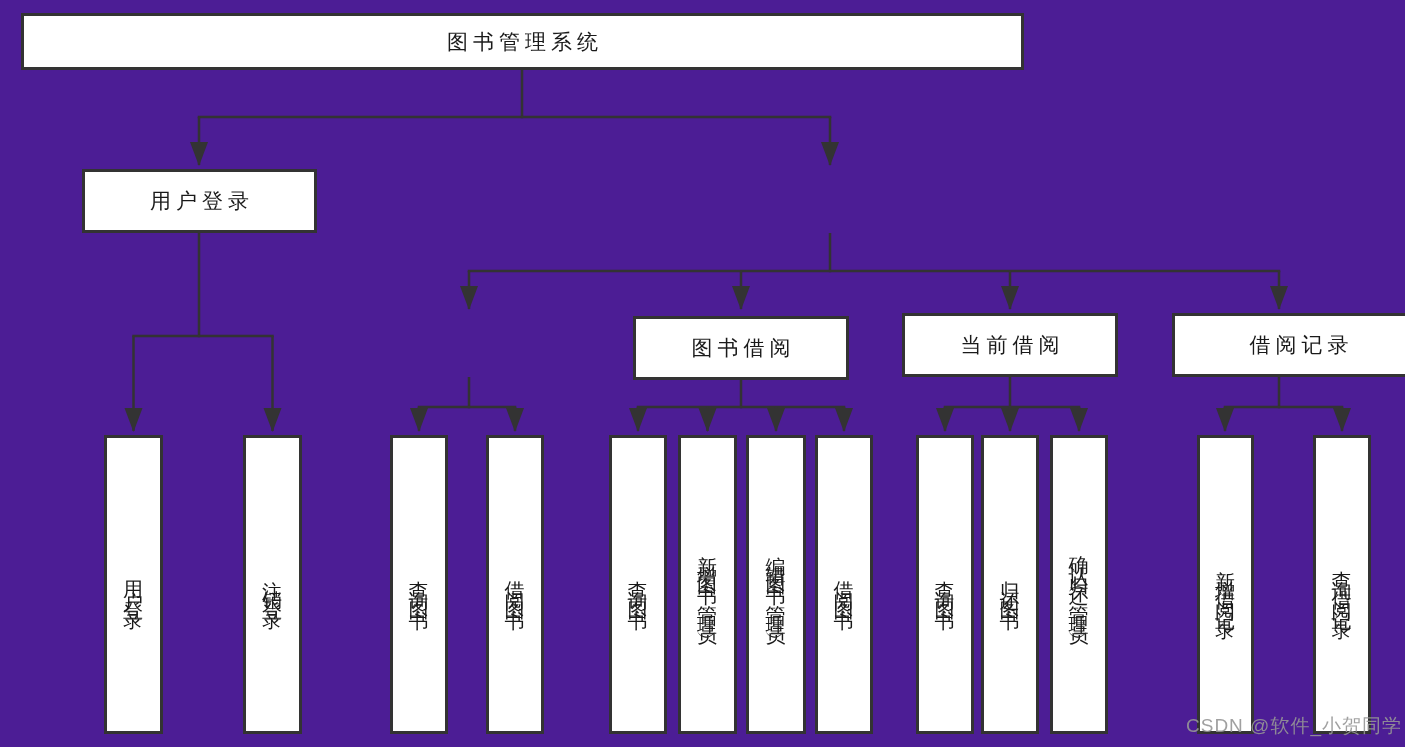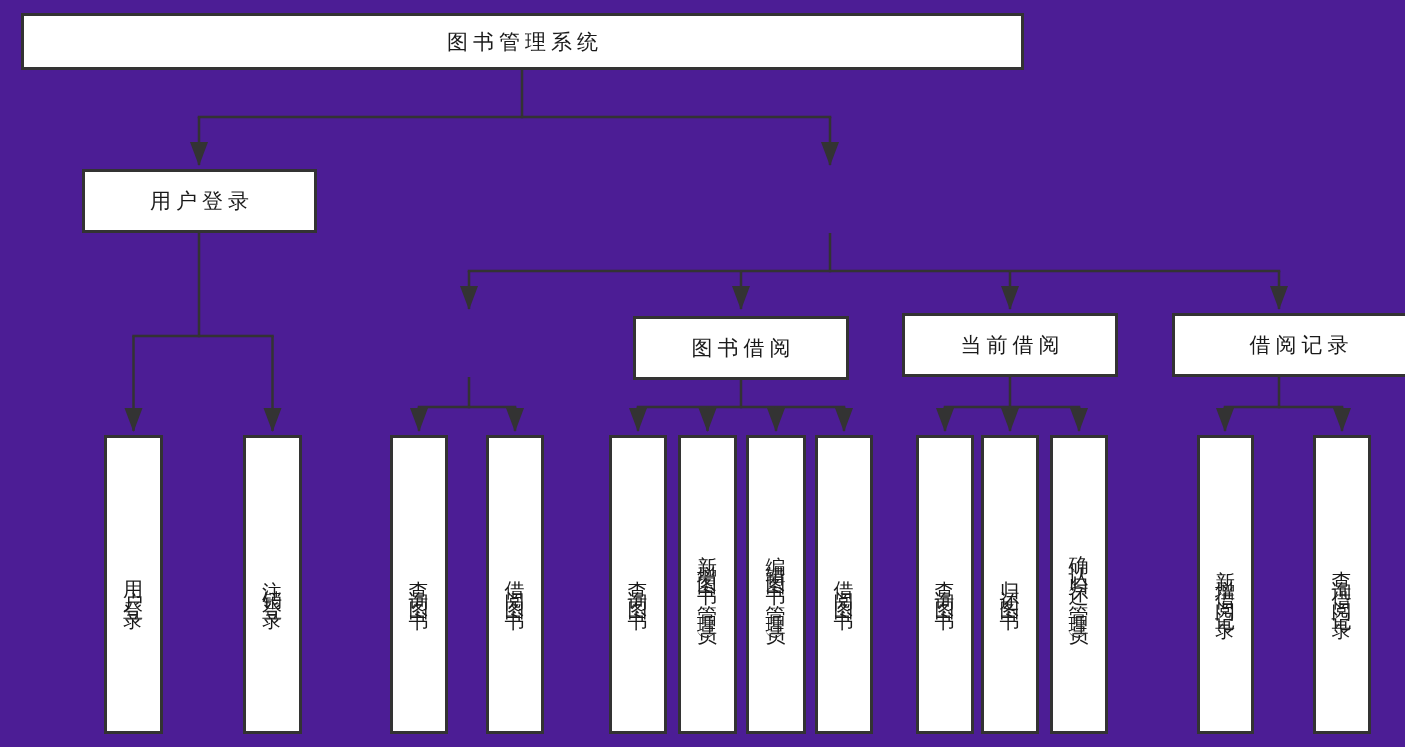--- a/index.html
+++ b/index.html
@@ -126,14 +126,15 @@
   <div class="leaf" style="left:746px;width:60px">编辑图书（管理员）</div>
   <div class="leaf" style="left:815px;width:58px">借阅图书</div>
 
   <div class="leaf" style="left:916px;width:58px">查询图书</div>
   <div class="leaf" style="left:981px;width:58px">归还图书</div>
   <div class="leaf" style="left:1050px;width:58px">确认归还（管理员）</div>
 
   <div class="leaf" style="left:1197px;width:57px">新增借阅记录</div>
   <div class="leaf" style="left:1313px;width:58px">查询借阅记录</div>
 
+  <div class="watermark">CSDN @软件_小贺同学</div>
 
 </div>
 
 </body></html>

